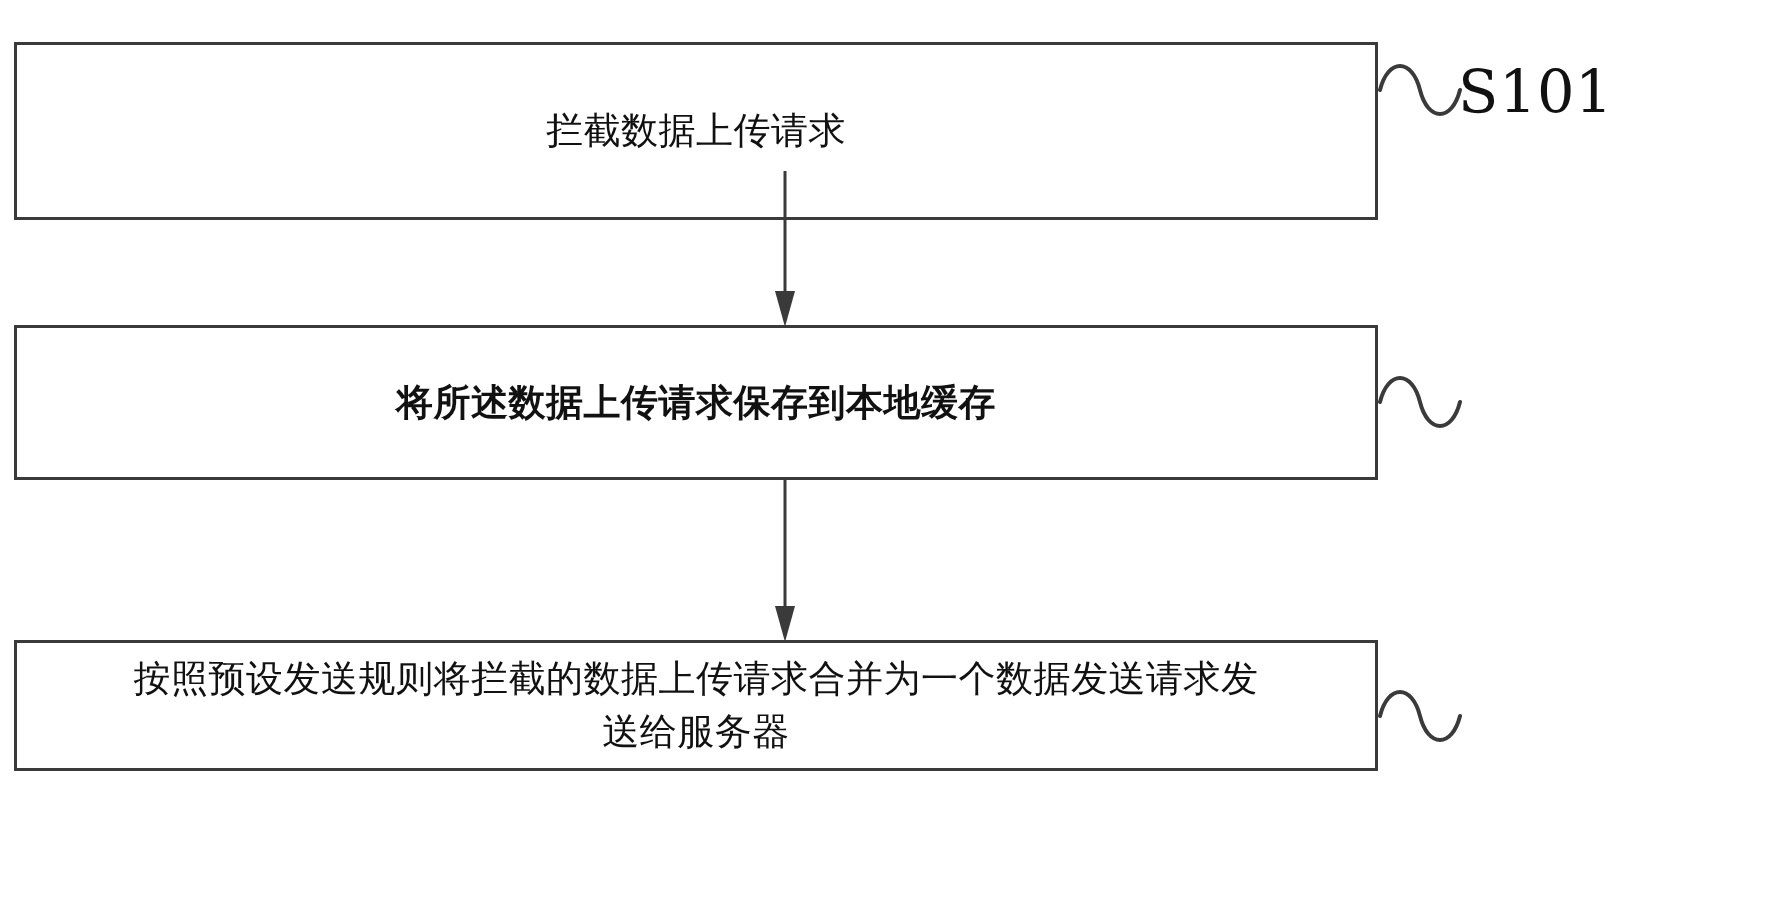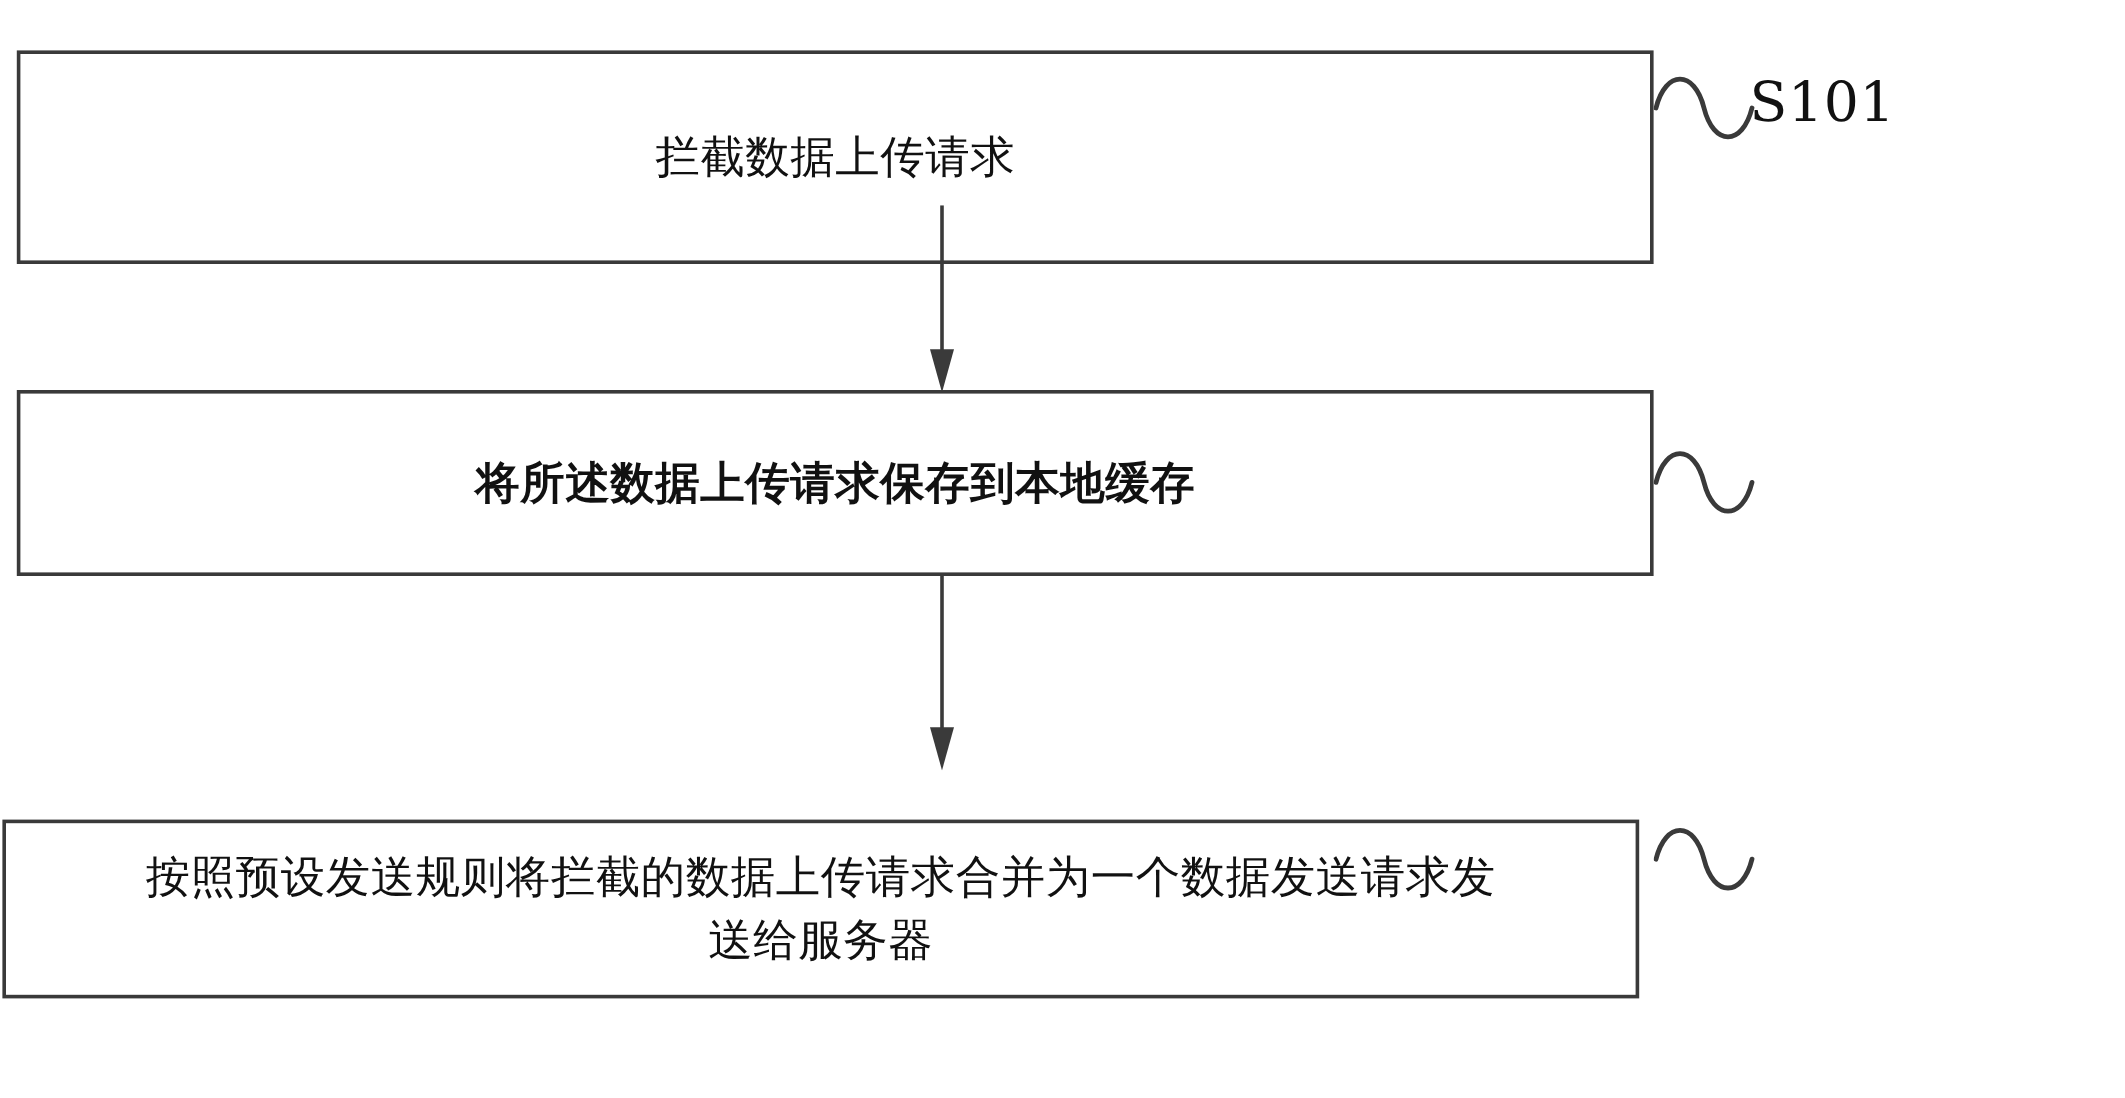--- a/index.html
+++ b/index.html
@@ -32,21 +32,21 @@
     font-size: 37px;
     line-height: 1.45;
     color: #111111;
     letter-spacing: 0.5px;
     padding: 0 14px;
     white-space: pre-line;
   }
 
   #box-1 { left: 14px;  top: 14px;  width: 1364px; height: 178px; margin-top: 28px; }
   #box-2 { left: 14px;  top: 325px; width: 1364px; height: 155px; font-weight: bold; }
-  #box-3 { left: 2px;  top: 640px; width: 1364px; height: 149px; margin-top: 43px; }
+  #box-3 { left: 14px;  top: 640px; width: 1364px; height: 131px; }
 
   #box-3 .proc-text { line-height: 1.42; }
 
   
   .arrow {
     position: absolute;
     left: 762px;
     width: 46px;
   }
   #arrow-1 { top: 171px; height: 156px; }
@@ -58,21 +58,21 @@
     width: 86px;
     height: 86px;
   }
   #squiggle-1 { left: 1378px; top: 50px; }
   #squiggle-2 { left: 1378px; top: 362px; }
   #squiggle-3 { left: 1378px; top: 676px; }
 
   .step-label {
     position: absolute;
     font-family: "DejaVu Serif", serif;
-    font-size: 46px;
+    font-size: 59px;
     color: #111111;
     letter-spacing: 0.5px;
     white-space: nowrap;
   }
   #step-label-1 { left: 1458px; top: 58px; }
   #step-label-2 { left: 1458px; top: 372px; }
   #step-label-3 { left: 1452px; top: 686px; }
 </style>
 </head>
 <body>

